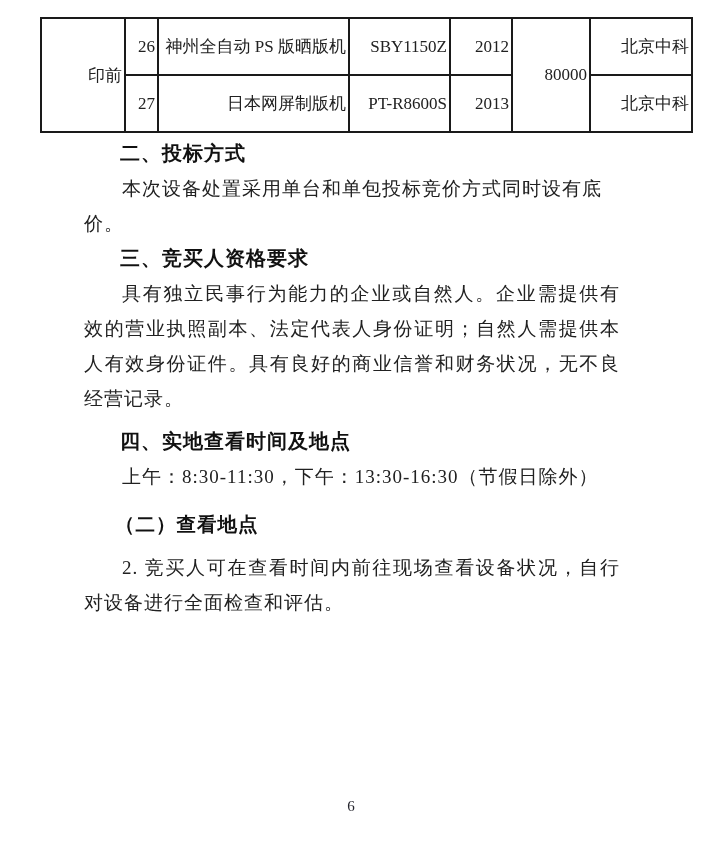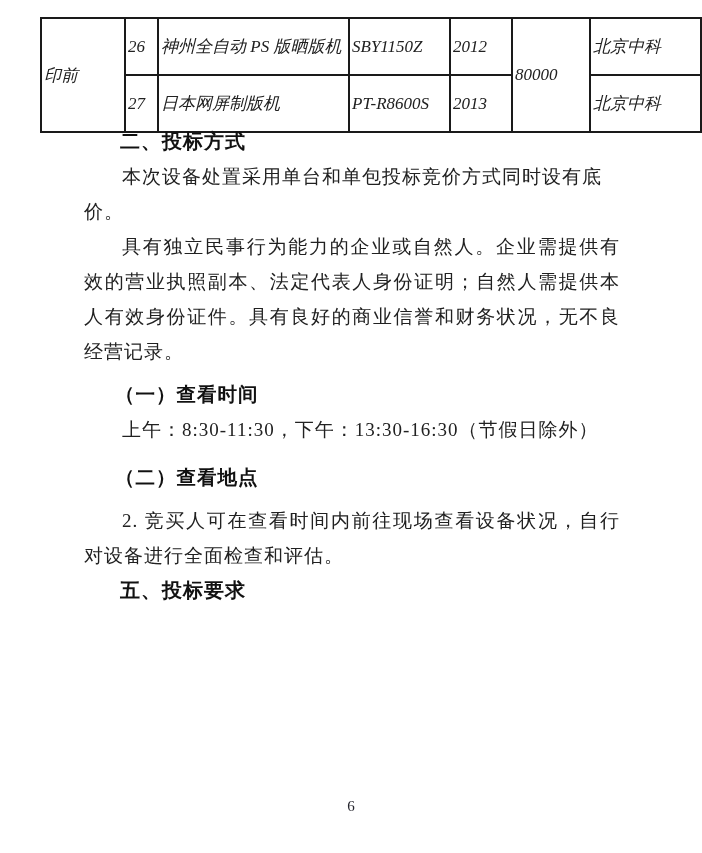--- a/index.html
+++ b/index.html
@@ -19,35 +19,34 @@
     position: absolute;
     left: 40px;
     top: 17px;
     width: 637px;
     border-collapse: collapse;
     table-layout: fixed;
     font-size: 17px;
   }
   table.equip td {
     border: 2px solid #1a1a1a;
-    text-align: left;
+    text-align: right;
     vertical-align: middle;
     height: 35px;
     padding: 16px 2px;
     overflow: hidden;
     white-space: nowrap;
-    font-style: italic;
   }
   .col-cat   { width: 84px; }
   .col-no    { width: 33px; }
   .col-name  { width: 191px; }
   .col-model { width: 101px; }
   .col-year  { width: 62px; margin-top: 24px; }
   .col-price { width: 78px; }
-  .col-buyer { width: 111px; }
+  .col-buyer { width: 102px; }
   
   .body-text {
     position: absolute;
     left: 84px;
     top: 88px;
     width: 536px;
     font-size: 19px;
     line-height: 35px;
     letter-spacing: 1px;
   }
@@ -64,21 +63,21 @@
     font-size: 19.5px;
     color: #111;
     text-indent: 31px;
     line-height: 35px;
   }
   .para {
     text-indent: 2em;
     line-height: 35px;
   }
   .para.justify { text-align: justify; text-justify: inter-ideograph; }
-  .mt48 { margin-top: 36px; }
+  .mt48 { margin-top: 48px; }
   .mt13 { margin-top: 13px; }
   .mt8  { margin-top: 8px; }
   .mt4  { }
   .mt3  { margin-top: 3px; }
   
   .page-number {
     position: absolute;
     left: 0;
     top: 798px;
     width: 100%;
@@ -110,23 +109,23 @@
       <td class="col-model">PT-R8600S</td>
       <td class="col-year">2013</td>
       <td class="col-buyer">北京中科</td>
     </tr>
   </tbody>
     </table>
 
   <div class="body-text">
     <div class="heading mt48">二、投标方式</div>
     <div class="para">本次设备处置采用单台和单包投标竞价方式同时设有底价。</div>
+    <div class="heading">三、竞买人资格要求</div>
     <div class="para justify">具有独立民事行为能力的企业或自然人。企业需提供有效的营业执照副本、法定代表人身份证明；自然人需提供本人有效身份证件。具有良好的商业信誉和财务状况，无不良经营记录。</div>
-    <div class="subheading mt8">（一）查看时间</div>
+    <div class="heading mt8">四、实地查看时间及地点</div>
     <div class="para mt4">上午：8:30-11:30，下午：13:30-16:30（节假日除外）</div>
     <div class="subheading mt13">（二）查看地点</div>
     <div class="para justify mt8">2. 竞买人可在查看时间内前往现场查看设备状况，自行对设备进行全面检查和评估。</div>
-    <div class="heading mt4">五、投标要求</div>
   </div>
 
   <div class="page-number">6</div>
 
 </div>
 
 </body></html>

